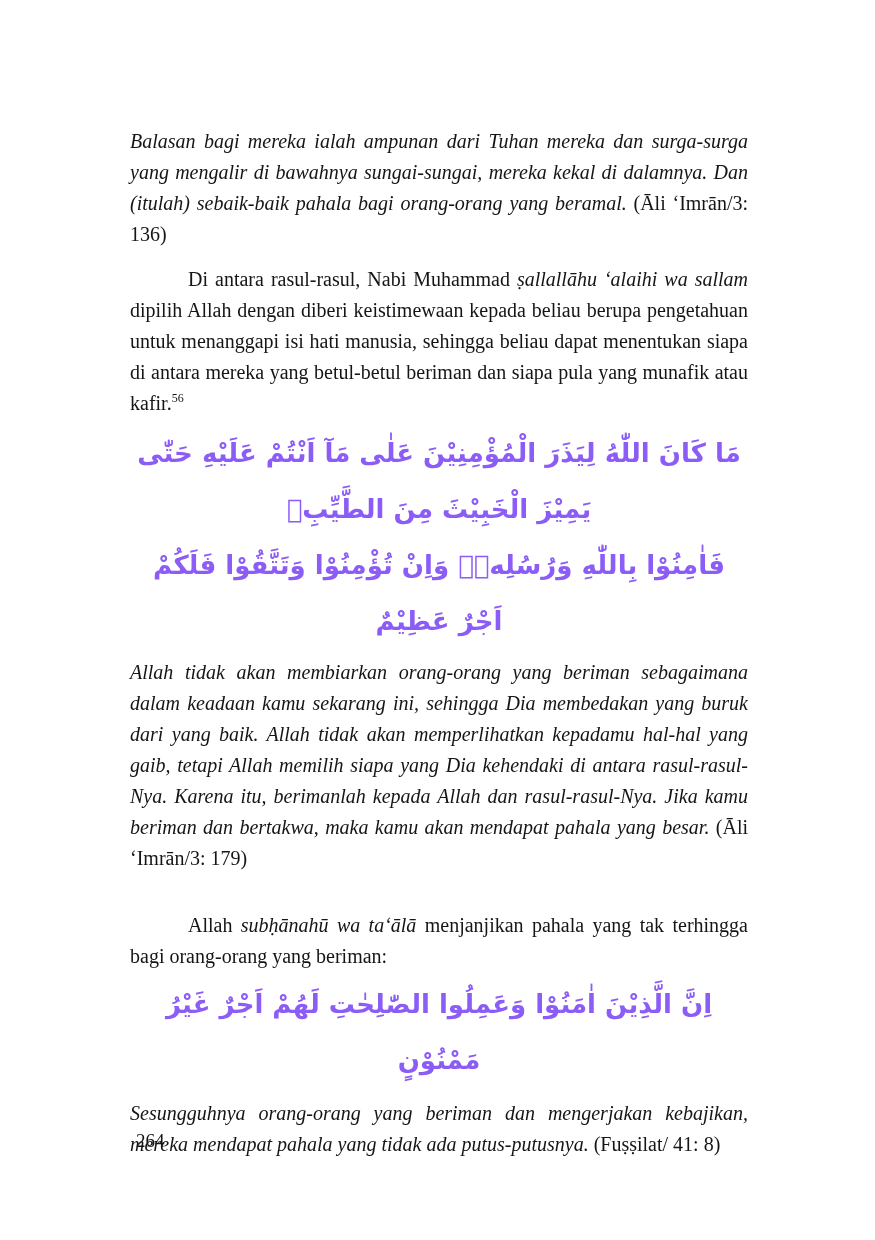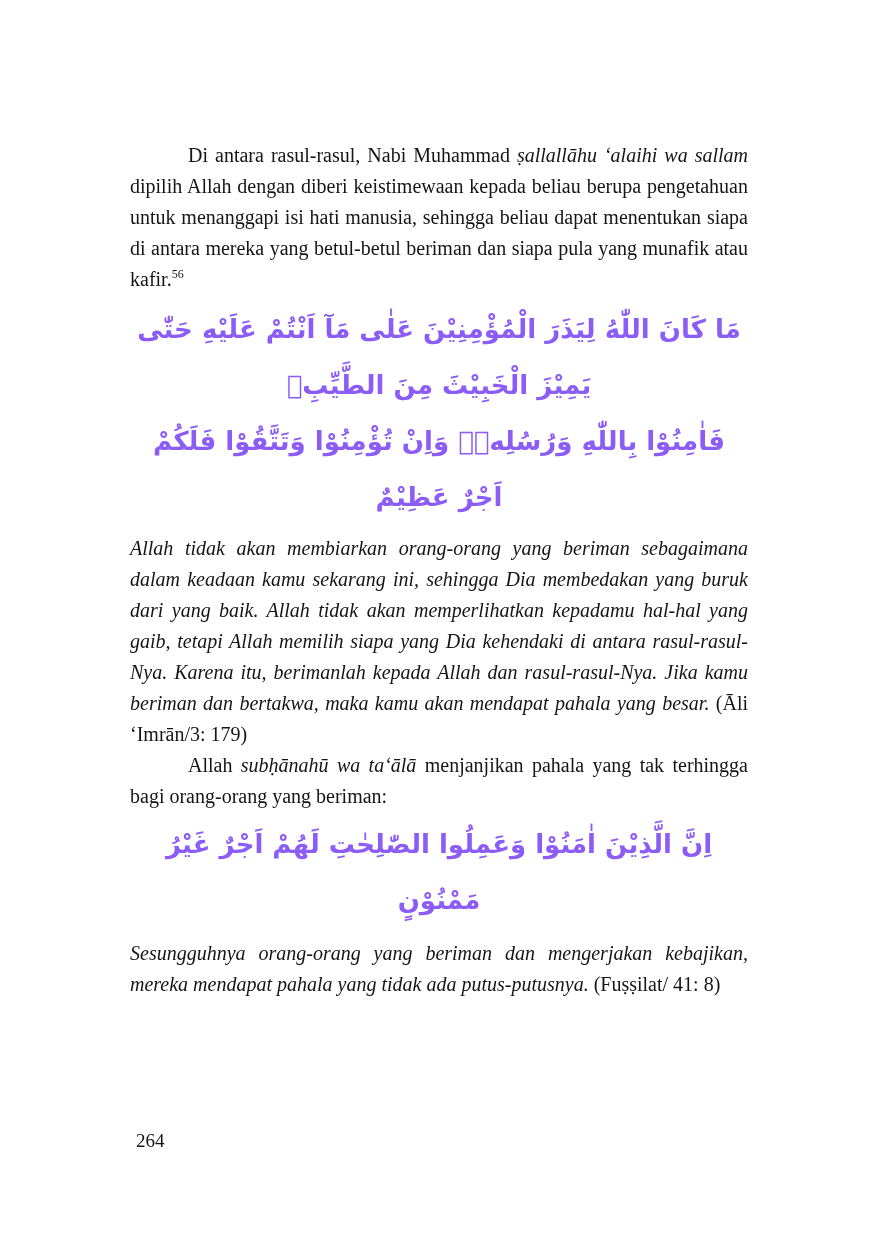--- a/index.html
+++ b/index.html
@@ -29,20 +29,21 @@
     text-align: justify;
   }
   .quote {
     font-style: italic;
   }
   .quote .ref {
     font-style: normal;
   }
   .body-par {
     font-style: normal;
+    margin-top: 36px;
   }
   .indent {
     text-indent: 58px;
   }
   .inline-it {
     font-style: italic;
   }
   sup.fn {
     font-size: 12px;
     line-height: 0;
@@ -84,20 +85,21 @@
   .footer .running-title {
     font-style: italic;
   }
 </style>
 </head>
 <body>
 
 <div class="page">
   <div class="content">
 
+    <p class="quote"><span>Balasan bagi mereka ialah ampunan dari Tuhan mereka dan surga-surga yang mengalir di bawahnya sungai-sungai, mereka kekal di dalamnya. Dan (itulah) sebaik-baik pahala bagi orang-orang yang beramal.</span><span class="ref"> (Āli ‘Imrān/3: 136)</span></p>
 
     <p class="body-par indent sp-before"><span>Di antara rasul-rasul, Nabi Muhammad </span><span class="inline-it">ṣallallāhu ‘alaihi wa sallam</span><span> dipilih Allah dengan diberi keistimewaan kepada beliau berupa pengetahuan untuk menanggapi isi hati manusia, sehingga beliau dapat menentukan siapa di antara mereka yang betul-betul beriman dan siapa pula yang munafik atau kafir.</span><sup class="fn">56</sup></p>
 
     <div class="arabic arabic-1">
       <div>مَا كَانَ اللّٰهُ لِيَذَرَ الْمُؤْمِنِيْنَ عَلٰى مَآ اَنْتُمْ عَلَيْهِ حَتّٰى يَمِيْزَ الْخَبِيْثَ مِنَ الطَّيِّبِۗ</div>
       <div>فَاٰمِنُوْا بِاللّٰهِ وَرُسُلِهٖۚ وَاِنْ تُؤْمِنُوْا وَتَتَّقُوْا فَلَكُمْ اَجْرٌ عَظِيْمٌ</div>
     </div>
 
     <p class="quote"><span>Allah tidak akan membiarkan orang-orang yang beriman sebagaimana dalam keadaan kamu sekarang ini, sehingga Dia membedakan yang buruk dari yang baik. Allah tidak akan memperlihatkan kepadamu hal-hal yang gaib, tetapi Allah memilih siapa yang Dia kehendaki di antara rasul-rasul-Nya. Karena itu, berimanlah kepada Allah dan rasul-rasul-Nya. Jika kamu beriman dan bertakwa, maka kamu akan mendapat pahala yang besar.</span><span class="ref"> (Āli ‘Imrān/3: 179)</span></p>
 

